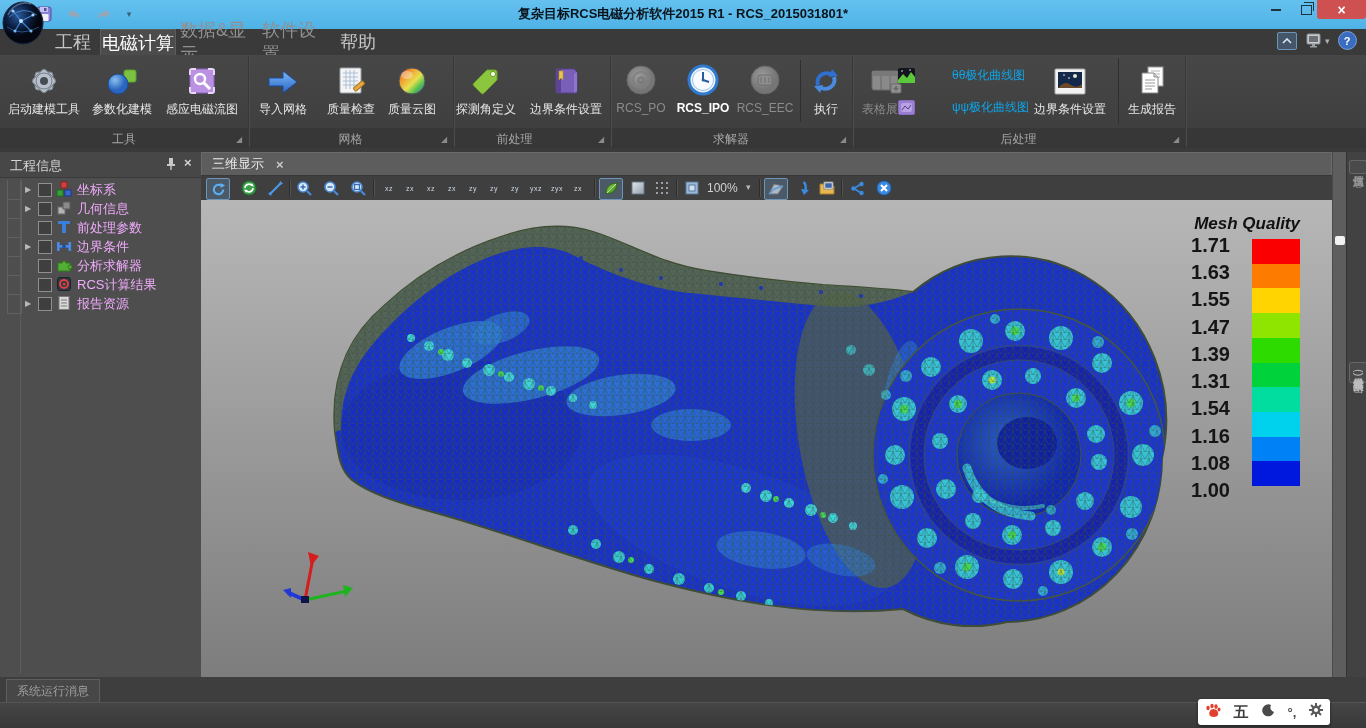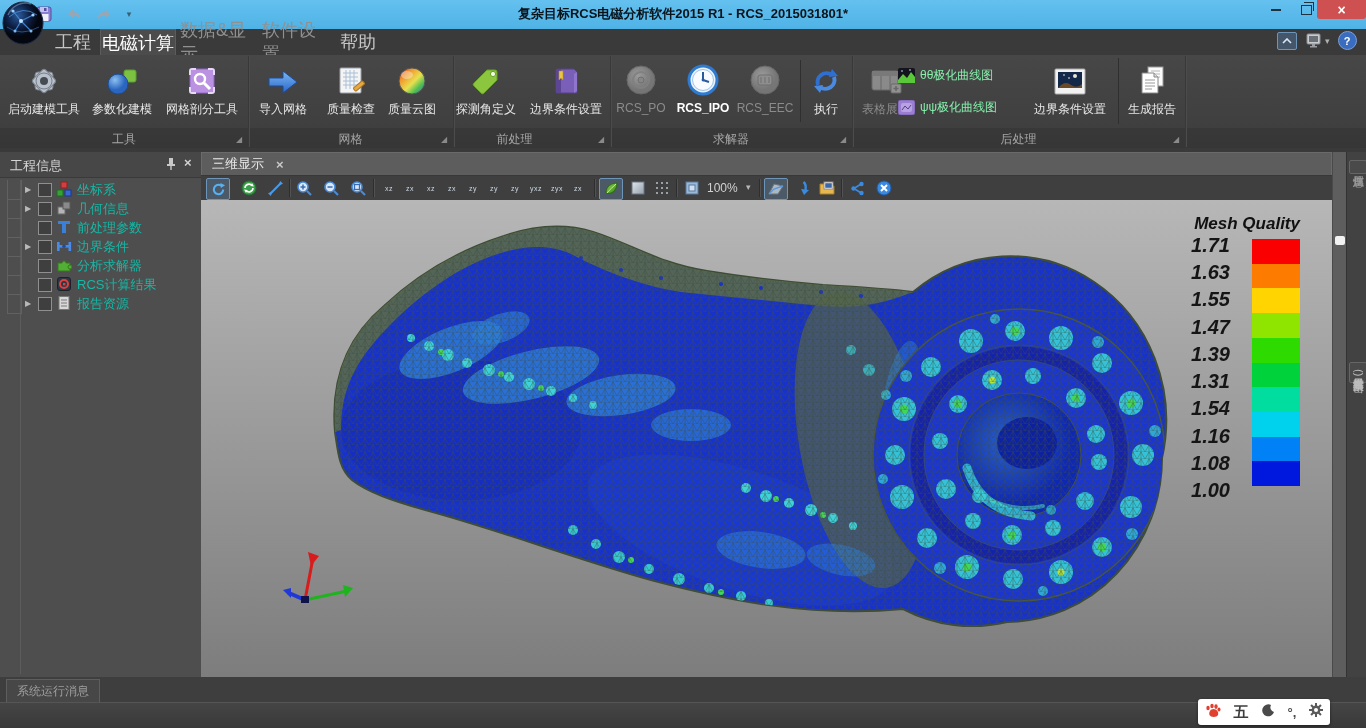--- a/index.html
+++ b/index.html
@@ -30,51 +30,51 @@
   .rsep{top:56px;width:2px;height:91px;background:linear-gradient(90deg,#2f2f2f,#555);}
   .rsep-short{width:1px;background:#2f2f2f;}
   .rlabelrow{left:0;top:128px;width:1366px;height:20px;background:rgba(0,0,0,.10);}
   .rglabel{top:131px;font-size:12px;color:#a6a6a6;text-align:center;}
   .rgrip{top:136px;font-size:8px;color:#8a8a8a;line-height:1;}
   .rbtn{top:57px;text-align:center;cursor:default;}
   .rbtn .ric{height:40px;display:flex;align-items:flex-end;justify-content:center;}
   .rbtn .rlb{font-size:12px;color:#e6e6e6;margin-top:4px;white-space:nowrap;}
   .rbtn.dis .rlb{color:#8b8b8b;}
   .rsmall{display:flex;align-items:center;gap:5px;height:26px;}
-  .rsmall .rlb{font-size:12px;color:#86efac;white-space:nowrap;}
+  .rsmall .rlb{font-size:12px;color:#0ea5e9;white-space:nowrap;margin-left:32px;}
   
   .lpanel{left:0;top:152px;width:201px;height:525px;background:#4e4e4e;border-right:1px solid #2c2c2c;}
   .lp-head{left:0;top:0;width:201px;height:25px;background:#474747;border-bottom:1px solid #3a3a3a;}
   .lp-title{left:10px;top:5px;font-size:13px;color:#d5d5d5;}
   .lp-gutter{left:6px;top:28px;width:14px;height:494px;border-right:1px solid #5c5c5c;}
   .gcell{left:0;width:13px;height:19px;border:1px solid #616161;border-top:none;}
   .trow{left:0;height:19px;width:200px;display:flex;align-items:center;}
   .texp{position:absolute;left:25px;font-size:8px;color:#b9b9b9;}
   .tchk{position:absolute;left:38px;top:3px;width:12px;height:12px;background:#3f3f3f;border:1px solid #8f8f8f;}
   .tico{position:absolute;left:56px;top:1px;width:16px;height:16px;}
-  .tlab{position:absolute;left:77px;font-size:13px;color:#14b8a6;white-space:nowrap;}
+  .tlab{position:absolute;left:77px;font-size:13px;color:#f0abfc;white-space:nowrap;}
   
   .tabstrip{left:201px;top:152px;width:1131px;height:24px;background:#383838;border-bottom:6px solid #a3a3a3;}
   .dtab{left:4px;top:2px;height:22px;background:#5d5d5d;border:1px solid #6a6a6a;border-bottom:none;
         display:flex;align-items:center;padding:0 10px;gap:12px;}
   .dtab .t{font-size:13px;color:#eaeaea;} .dtab .x{font-size:13px;color:#c9c9c9;font-weight:bold;}
   .vtoolbar{left:201px;top:176px;width:1131px;height:24px;background:#3f3f3f;border-bottom:1px solid #333;}
   .vt{position:absolute;top:2px;width:22px;height:20px;display:flex;align-items:center;justify-content:center;}
   .vt.pressed{background:#4c5a68;border:1px solid #6d95ba;border-radius:2px;}
   .vsep{position:absolute;top:3px;width:1px;height:18px;background:#2e2e2e;border-right:1px solid #525252;}
   .axv{position:absolute;top:3px;width:20px;height:18px;font-size:7px;letter-spacing:.5px;color:#cdd8e4;
        display:flex;align-items:center;justify-content:center;text-transform:lowercase;}
   .zoomtxt{position:absolute;top:5px;font-size:12px;color:#d2d2d2;}
   .vcaret{position:absolute;top:6px;font-size:9px;color:#b8b8b8;}
   
   .canvas{left:201px;top:200px;width:1131px;height:477px;background:linear-gradient(#b7b7b7,#7d7d7d);overflow:hidden;}
   
   .legend{left:949px;top:6px;width:160px;height:296px;}
   .lg-title{left:0;top:8px;width:150px;text-align:right;font-size:17px;font-style:italic;font-weight:bold;color:#111;}
-  .lg-val{width:80px;text-align:right;font-size:20px;font-style:italic;font-weight:bold;color:#151515;line-height:1;}
+  .lg-val{width:80px;text-align:right;font-size:20px;font-weight:bold;color:#151515;line-height:1;}
   .lg-band{left:102px;width:48px;height:25px;}
   
   .splitter{left:1332px;top:152px;width:14px;height:525px;background:#5e5e5e;border-left:1px solid #4a4a4a;}
   .spl-thumb{left:2px;top:84px;width:10px;height:9px;background:#f2f2f2;border-radius:2px;}
   .sidebar{left:1346px;top:152px;width:20px;height:525px;background:#424242;border-left:1px solid #333;}
   .vtab{position:absolute;left:2px;width:16px;border:1px solid #666;background:#4a4a4a;border-radius:2px;
         writing-mode:vertical-rl;font-size:11px;display:flex;align-items:center;justify-content:center;padding:6px 0;}
   
   .bstrip{left:0;top:677px;width:1366px;height:25px;background:#3e3e3e;}
   .btab{left:6px;top:2px;height:22px;padding:0 10px;background:#474747;border:1px solid #5e5e5e;border-bottom:none;
@@ -230,21 +230,21 @@
 </div>
 <div class="abs rbtn" style="left:160px;width:84px">
   <div class="ric">
     <svg width="32" height="32" viewBox="0 0 32 32">
         <rect x="4" y="4" width="24" height="24" rx="4" fill="#bb92e2" stroke="#9064c4"></rect>
         <path d="M4 10 V6 a2 2 0 0 1 2-2 h4 M22 4 h4 a2 2 0 0 1 2 2 v4 M28 22 v4 a2 2 0 0 1-2 2 h-4 M10 28 H6 a2 2 0 0 1-2-2 v-4" stroke="#e8d8f8" stroke-width="2" fill="none"></path>
         <circle cx="14" cy="14" r="5" stroke="#fff" stroke-width="2.4" fill="none"></circle>
         <line x1="18" y1="18" x2="24" y2="24" stroke="#fff" stroke-width="3"></line>
       </svg>
   </div>
-    <div class="rlb">网格剖分工具</div>
+    <div class="rlb">感应电磁流图</div>
 </div>
 
 <div class="abs rbtn" style="left:243px;width:80px">
   <div class="ric">
     <svg width="34" height="30" viewBox="0 0 34 30">
         <defs>
           <linearGradient id="ab" x1="0" y1="0" x2="0" y2="1">
             <stop offset="0%" stop-color="#7cb8f4"></stop>
             <stop offset="100%" stop-color="#2a66c8"></stop>
           </linearGradient>

